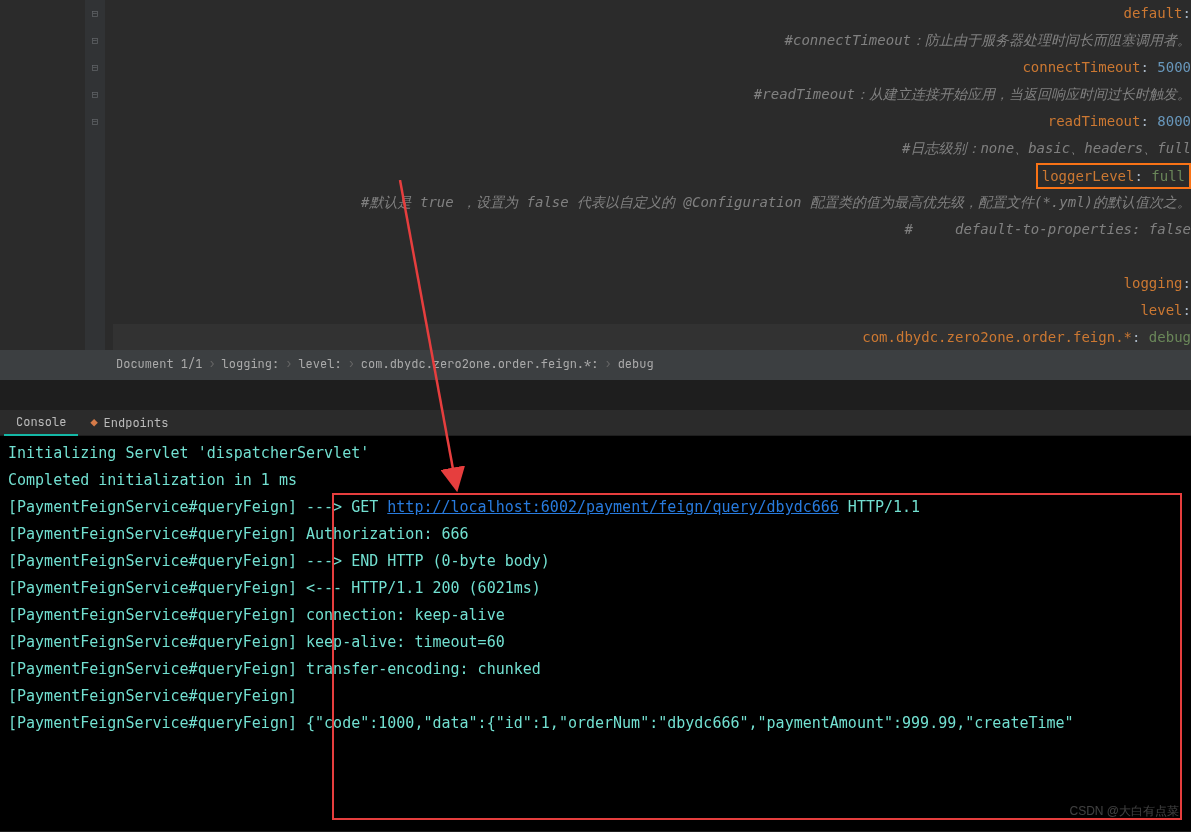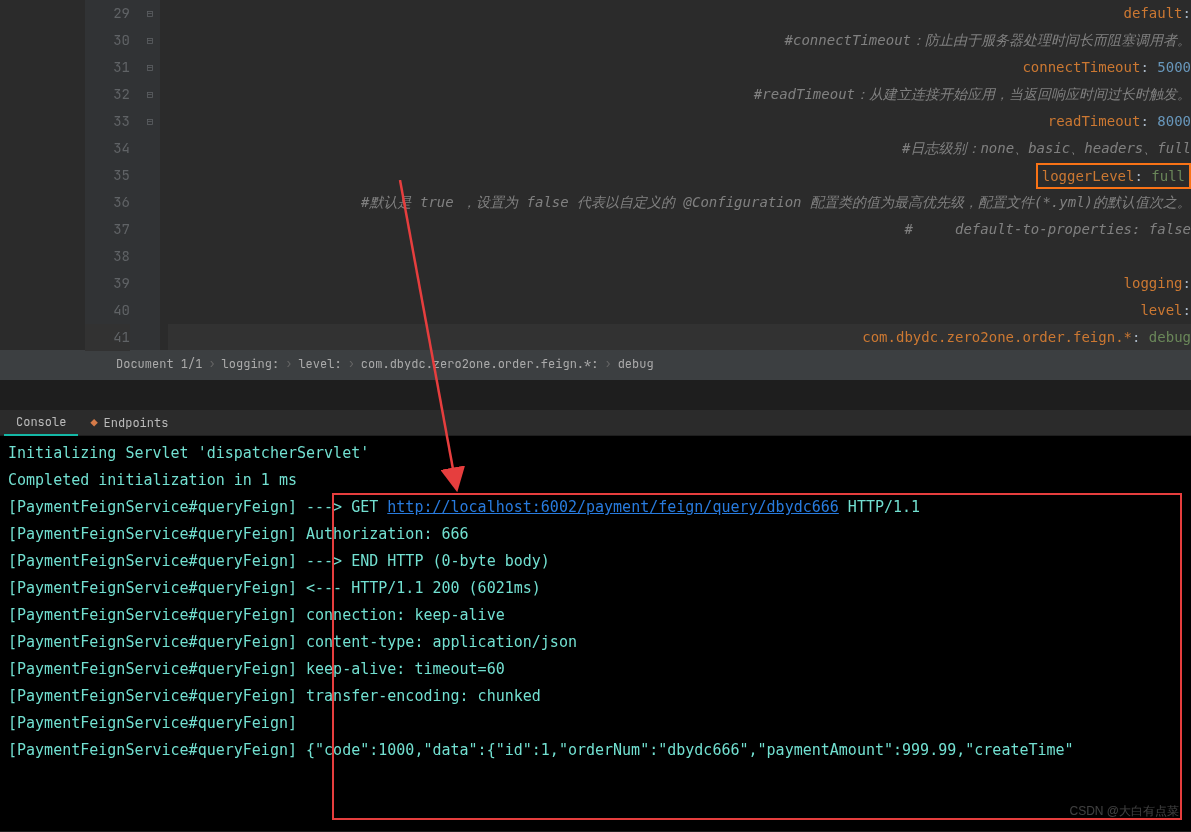--- a/index.html
+++ b/index.html
@@ -118,35 +118,20 @@
   left: 390px;
   pointer-events: none;
   z-index: 10;
 }
 </style>
 </head>
 <body>
 
 <div class="editor-pane">
   <div class="gutter-margin"></div>
-  <div class="line-numbers" id="line-numbers">
-      <div>29</div>
-      <div>30</div>
-      <div>31</div>
-      <div>32</div>
-      <div>33</div>
-      <div>34</div>
-      <div>35</div>
-      <div>36</div>
-      <div>37</div>
-      <div>38</div>
-      <div>39</div>
-      <div>40</div>
-      <div style="background: rgb(50, 50, 50);">41</div>
-    </div>
   <div class="fold-gutter" id="fold-gutter">
       <div>⊟</div>
       <div></div>
       <div></div>
       <div></div>
       <div></div>
       <div></div>
       <div>⊟</div>
       <div></div>
       <div>⊟</div>
@@ -173,21 +158,20 @@
 </div>
 
 <div class="console" id="console">
   <div><span class="log-text">Initializing Servlet 'dispatcherServlet'</span></div>
     <div><span class="log-text">Completed initialization in 1 ms</span></div>
     <div><span class="svc-tag">[PaymentFeignService#queryFeign] </span><span class="log-text">---&gt; GET </span><span class="url-link">http://localhost:6002/payment/feign/query/dbydc666</span><span class="log-text"> HTTP/1.1</span></div>
     <div><span class="svc-tag">[PaymentFeignService#queryFeign] </span><span class="log-text">Authorization: 666</span></div>
     <div><span class="svc-tag">[PaymentFeignService#queryFeign] </span><span class="log-text">---&gt; END HTTP (0-byte body)</span></div>
     <div><span class="svc-tag">[PaymentFeignService#queryFeign] </span><span class="log-text">&lt;--- HTTP/1.1 200 (6021ms)</span></div>
     <div><span class="svc-tag">[PaymentFeignService#queryFeign] </span><span class="log-text">connection: keep-alive</span></div>
-    <div><span class="svc-tag">[PaymentFeignService#queryFeign] </span><span class="log-text">content-type: application/json</span></div>
     <div><span class="svc-tag">[PaymentFeignService#queryFeign] </span><span class="log-text">keep-alive: timeout=60</span></div>
     <div><span class="svc-tag">[PaymentFeignService#queryFeign] </span><span class="log-text">transfer-encoding: chunked</span></div>
     <div><span class="svc-tag">[PaymentFeignService#queryFeign] </span><span class="log-text"></span></div>
     <div><span class="svc-tag">[PaymentFeignService#queryFeign] </span><span class="log-text">{"code":1000,"data":{"id":1,"orderNum":"dbydc666","paymentAmount":999.99,"createTime"</span></div>
     <div class="log-box"></div>
   <div class="watermark">CSDN @大白有点菜</div>
 </div>
 
 <svg class="arrow-svg" width="100" height="320">
   <defs>

